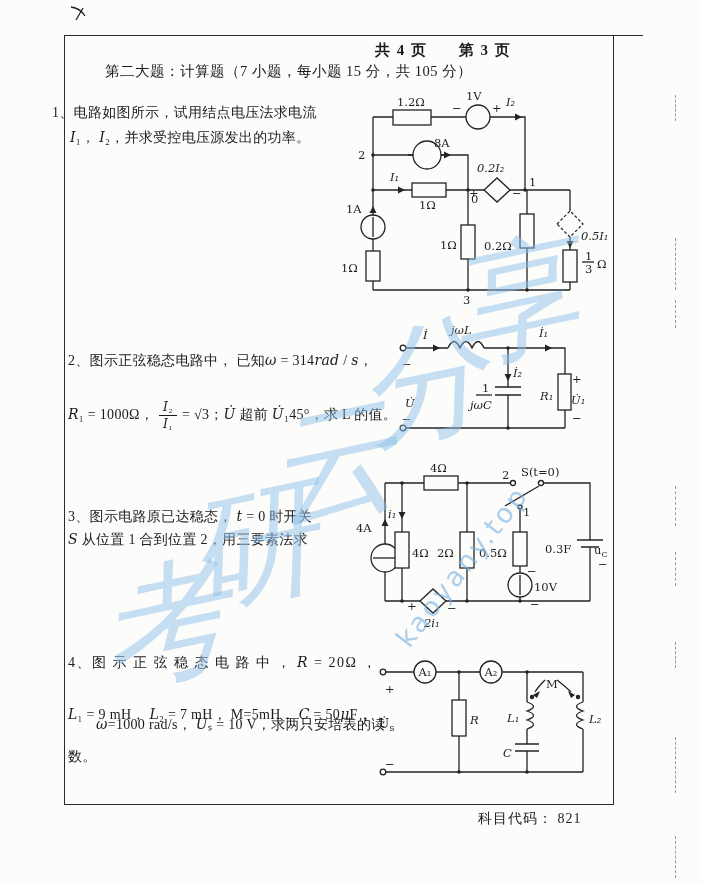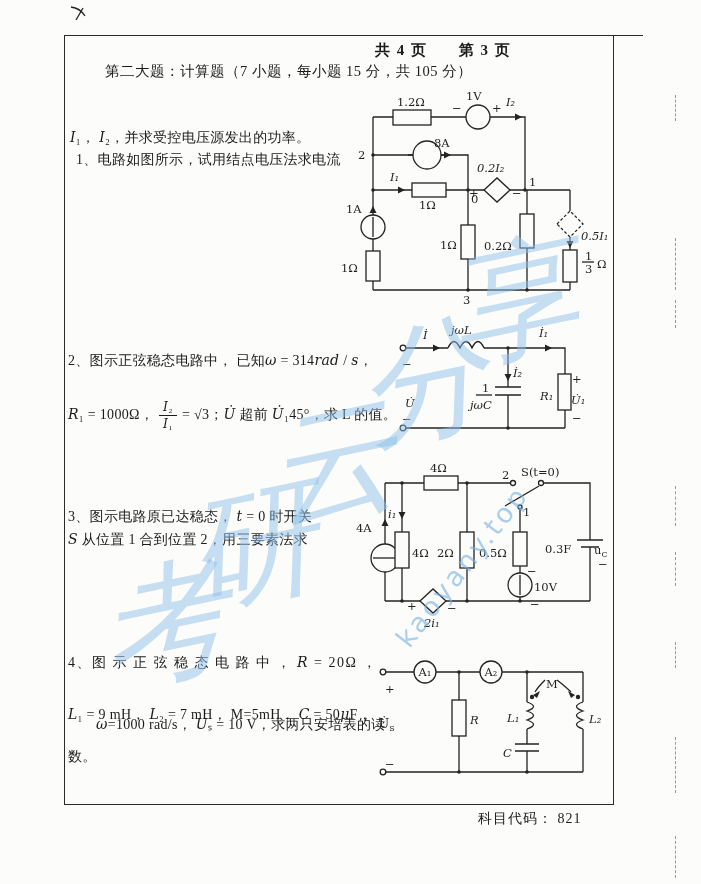--- a/index.html
+++ b/index.html
@@ -50,21 +50,21 @@
     <path d="M17,5 l-7,12" class="wire"></path>
   </svg>
 
   <div class="hdr">
     <span>共  4  页</span><span class="gap"></span>
     <span>第 3 页</span>
   </div>
 
   <div class="title">第二大题：计算题（7 小题，每小题 15 分，共 105 分）</div>
 
-  <div class="pline" style="top:104px;left:76px;margin-top:47px;">1、电路如图所示，试用结点电压法求电流</div>
+  <div class="pline" style="top:104px;left:52px;">1、电路如图所示，试用结点电压法求电流</div>
   <div class="pline" style="top:129px;left:70px;"><i>I</i>₁，  <i>I</i>₂，并求受控电压源发出的功率。</div>
 
   <svg style="left:338px;top:94px;" width="282" height="216" viewBox="338 94 282 216">
     <g>
       <path class="wire" d="M373,117 V215 M373,239 V251 M373,281 V290"></path>
       <path class="wire" d="M373,117 H393 M431,117 H466 M490,117 H525 V190"></path>
       <path class="wire" d="M373,155 H413 M441,155 H468 V190"></path>
       <path class="wire" d="M373,190 H412 M446,190 H484 M510,190 H570"></path>
       <path class="wire" d="M527,190 V214 M527,248 V290"></path>
       <path class="wire" d="M468,190 V225 M468,259 V290"></path>

